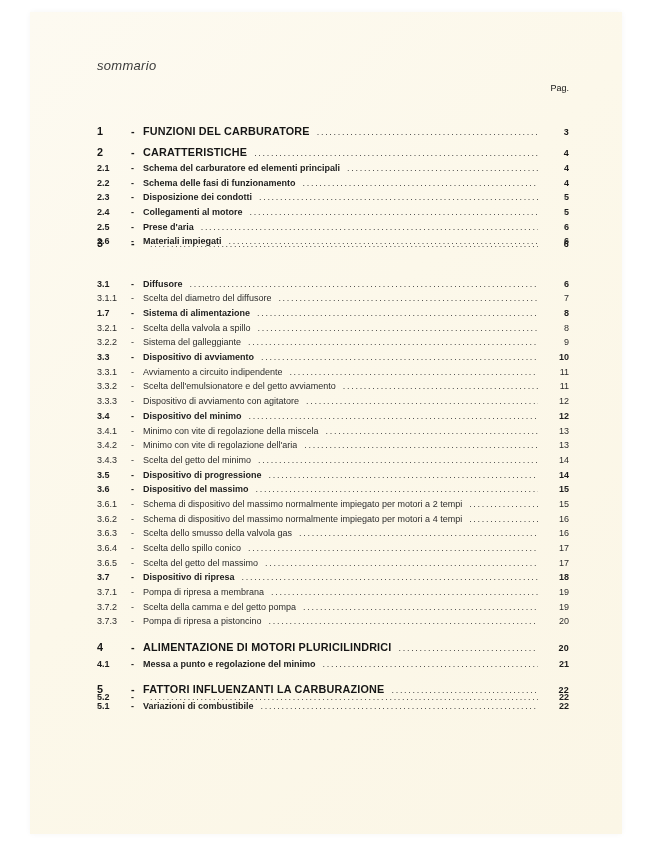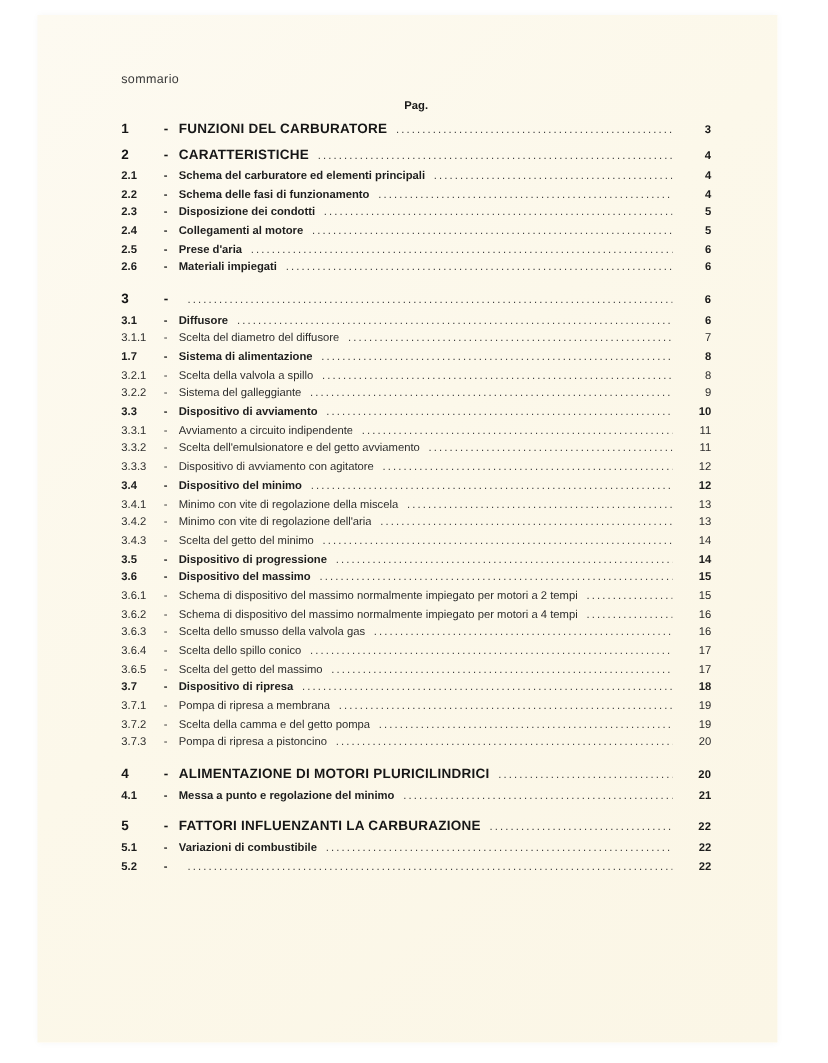--- a/index.html
+++ b/index.html
@@ -18,45 +18,46 @@
   }
   .paper{
     position:absolute;left:30px;top:12px;width:592px;height:822px;
     background:linear-gradient(135deg,#fdfaf1 0%,var(--paper) 45%,#fbf6e6 100%);
     box-shadow:0 0 6px rgba(0,0,0,0.04);
   }
   .content{
     position:absolute;left:67px;top:46px;width:472px;
   }
   .doc-heading{
-    font-size:10px;color:#3a3a3a;letter-spacing:0.3px;
+    font-size:13px;color:#3a3a3a;letter-spacing:0.3px;
     margin:0 0 10px 0;
+    font-style:italic;
   }
   .pag-header{
-    text-align:center;font-size:9px;font-weight:700;color:var(--ink-bold);
+    text-align:right;font-size:9px;font-weight:400;color:var(--ink-bold);
     margin:0 0 5px 0;height:11px;line-height:11px;
   }
   .toc-list{width:100%;}
   .toc-row{
     display:flex;align-items:baseline;
     height:14.7px;line-height:14.7px;
     font-size:9px;color:var(--ink);
     white-space:nowrap;
   }
   .toc-row.level-1{
     font-size:10.8px;font-weight:700;color:var(--ink-bold);
     height:17.5px;line-height:17.5px;letter-spacing:0.2px;
   }
   .toc-row.level-2{font-weight:700;color:#1d1d1d;}
   .toc-row.level-3{font-weight:400;color:#2c2c2c;justify-content:center;}
   .toc-row.gap-small{margin-top:3px;}
   .toc-row.gap-large{margin-top:10px;}
   .num{flex:none;width:34px;}
   .sep{flex:none;width:12px;}
-  .title{flex:none;overflow:hidden;max-width:372px;}
+  .title{flex:none;overflow:hidden;max-width:372px;margin-top:24px;}
   .dots{
     flex:1 1 auto;overflow:hidden;
     font-size:9px;font-weight:400;color:#3a3a3a;
     letter-spacing:1.7px;margin:0 5px 0 7px;
   }
   .dots::after{
     content:"......................................................................................................................................................................................................................";
   }
   .pagenum{
     flex:none;width:26px;text-align:right;font-size:9px;

